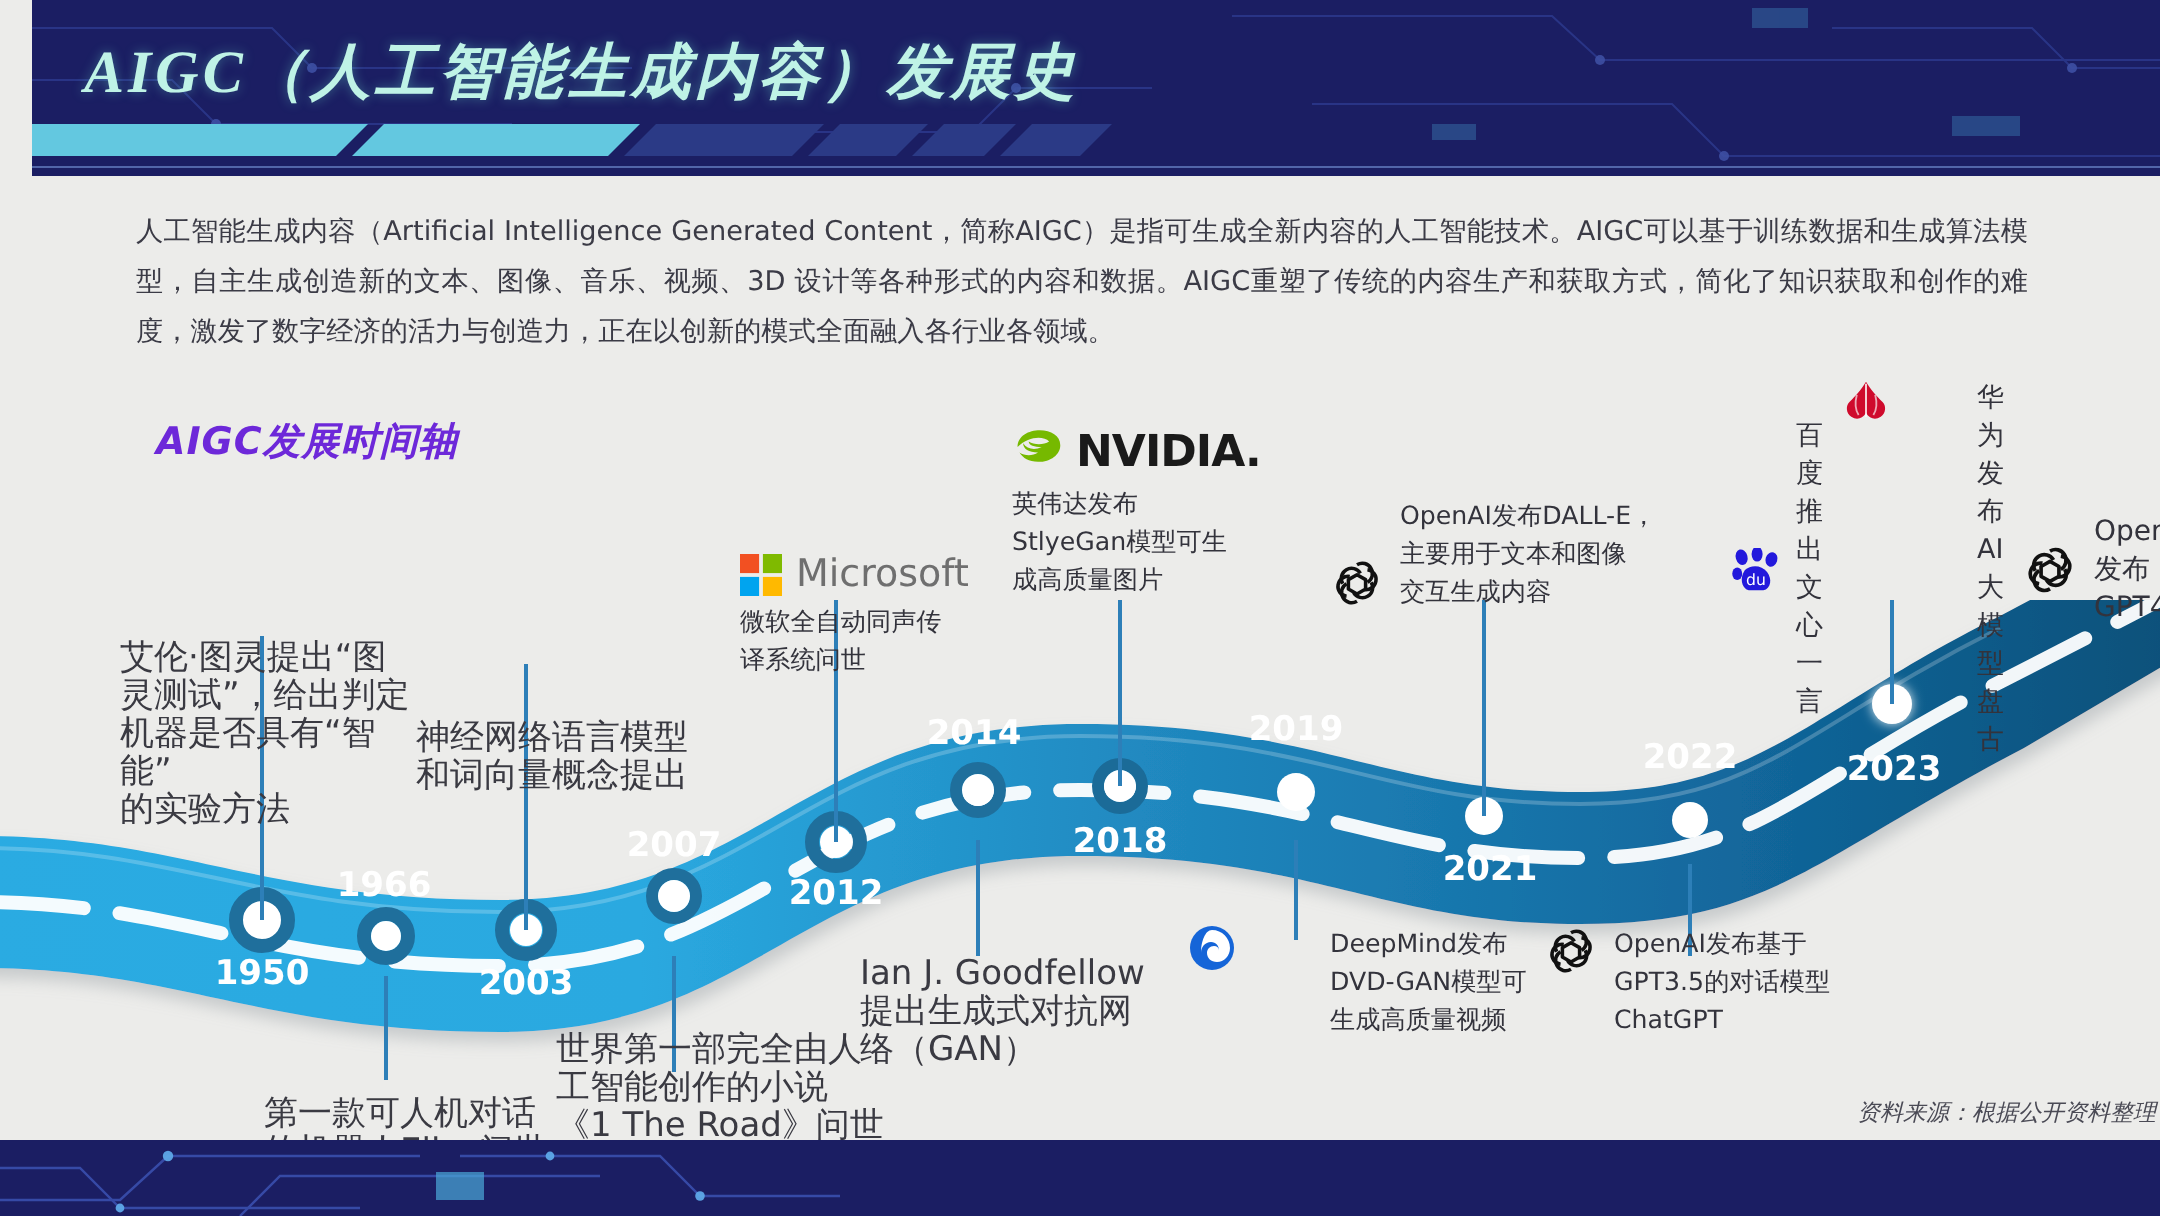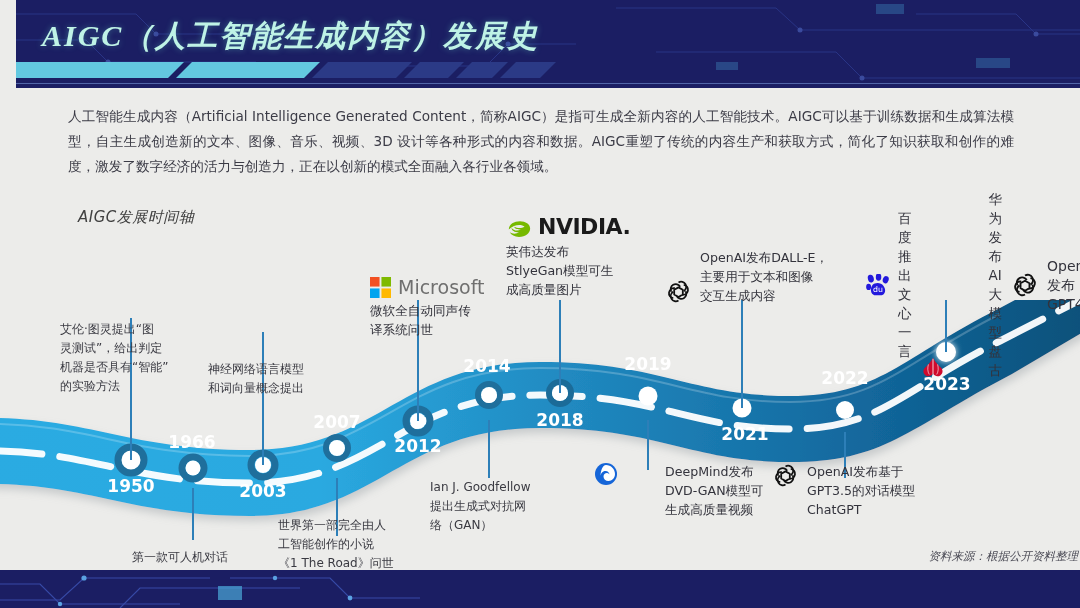--- a/index.html
+++ b/index.html
@@ -34,32 +34,32 @@
   .intro {
     position:absolute; left:68px; top:104px; width:946px;
     font-size:13.6px; line-height:25px; color:#3b3b46;
     text-align:justify;
     font-family:"DejaVu Sans","Liberation Sans",sans-serif;
   }
 
   
   .sec-title {
     position:absolute; left:78px; top:208px;
-    font-size:15px; font-weight:normal; font-style:italic;
-    color:#404040; letter-spacing:.5px;
+    font-size:19px; font-weight:bold; font-style:italic;
+    color:#6d28d9; letter-spacing:.5px;
     font-family:"DejaVu Sans","Liberation Sans",sans-serif;
   }
 
   
   #timeline { position:absolute; left:0; top:300px; width:1080px; height:250px; }
 
   
   .lbl {
     position:absolute;
-    font-size:12px; line-height:19px; color:#3a3a42;
+    font-size:17px; line-height:19px; color:#3a3a42;
     font-family:"DejaVu Sans","Liberation Sans",sans-serif;
     white-space:pre-line;
   }
 
   .logo-row { position:absolute; display:flex; align-items:flex-start; gap:8px; }
   .logo-row .txt { font-size:12.6px; line-height:19px; color:#33333c; white-space:pre-line;
                    font-family:"DejaVu Sans","Liberation Sans",sans-serif; }
 
   .logo { flex:0 0 auto; display:block; }
 
@@ -276,21 +276,21 @@
     </div>
     <div class="txt" style="width:128px;">微软全自动同声传
 译系统问世</div>
   </div>
 
   <div class="lbl" style="left:430px; top:478px; width:170px;">Ian J. Goodfellow
 提出生成式对抗网
 络（GAN）</div>
 
   <div class="logo-row" style="left:506px; top:214px; flex-direction:column; gap:3px;">
-    <div style="display:flex; align-items:flex-end; gap:6px;">
+    <div style="display:flex; align-items:flex-start; gap:6px;">
       <svg class="logo" width="26" height="19" viewBox="0 0 28 20">
         <path d="M3 10 C3 4 9 1 15 1 C21 1 26 4 26 9 C26 14 21 18 14 18 C9 18 6 16 4 13 C7 15 11 15 14 13 C9 13 6 11 6 8 C8 11 12 12 16 10 C12 10 9 9 9 7 C12 9 17 9 20 7 C17 4 9 4 3 10 Z" fill="#76b900"></path>
       </svg>
       <span style="font-size:22px; font-weight:bold; letter-spacing:-.5px; color:#1a1a1a; font-family:'DejaVu Sans','Liberation Sans',sans-serif;">NVIDIA.</span>
     </div>
     <div class="txt" style="width:118px;">英伟达发布
 StlyeGan模型可生
 成高质量图片</div>
   </div>
 
@@ -345,21 +345,21 @@
         <ellipse cx="5.2" cy="5" rx="3.2" ry="4.3" fill="#2319dc" transform="rotate(-15 5.2 5)"></ellipse>
         <ellipse cx="13.6" cy="3.3" rx="3" ry="4.1" fill="#2319dc"></ellipse>
         <ellipse cx="21.4" cy="6.2" rx="3.2" ry="4" fill="#2319dc" transform="rotate(18 21.4 6.2)"></ellipse>
         <ellipse cx="2.8" cy="14" rx="2.7" ry="3.4" fill="#2319dc"></ellipse>
         <path d="M7 12 C10 9 16 9 19 13 C22 17 21 22 17 23 L9 23 C5 22 4 16 7 12 Z" fill="#2319dc"></path>
         <text x="13" y="20" font-size="8.5" fill="#ffffff" text-anchor="middle" font-family="DejaVu Sans, sans-serif">du</text>
       </svg>
       <span class="txt" style="font-size:13.5px;">百度推出文心一言</span>
     </div>
 
-    <div class="logo-row" style="position:relative; left:0; top:0; align-items:flex-end;gap:44px;">
+    <div class="logo-row" style="position:relative; left:0; top:0; align-items:flex-start;gap:44px;">
       <svg class="logo" width="24" height="23" viewBox="0 0 26 25">
         <path d="M13 1 C10 6 7 9 4 12 C2 14 2 18 5 20 C8 22 11 21 13 18 C15 21 18 22 21 20 C24 18 24 14 22 12 C19 9 16 6 13 1 Z" fill="#cf0a2c"></path>
         <path d="M13 2 C13 8 13 15 13 20" stroke="#ffffff" stroke-width="1.1" fill="none" opacity=".8"></path>
         <path d="M8 8 C7 12 7 16 9 19" stroke="#ffffff" stroke-width="1" fill="none" opacity=".65"></path>
         <path d="M18 8 C19 12 19 16 17 19" stroke="#ffffff" stroke-width="1" fill="none" opacity=".65"></path>
       </svg>
       <span class="txt" style="font-size:13.5px;">华为发布AI大模型盘古</span>
     </div>
 
     <div class="logo-row" style="position:relative; left:0; top:0; align-items:center;">

